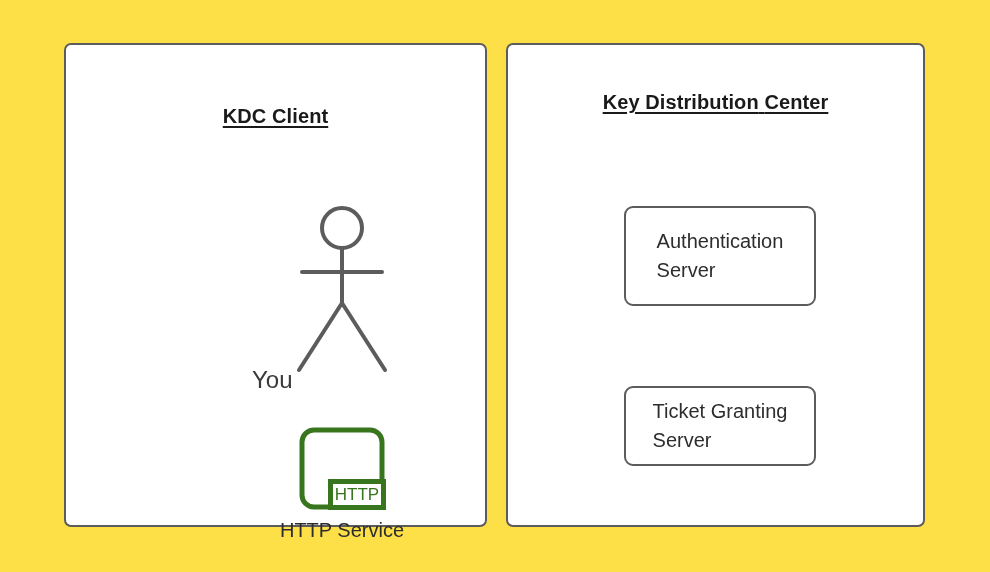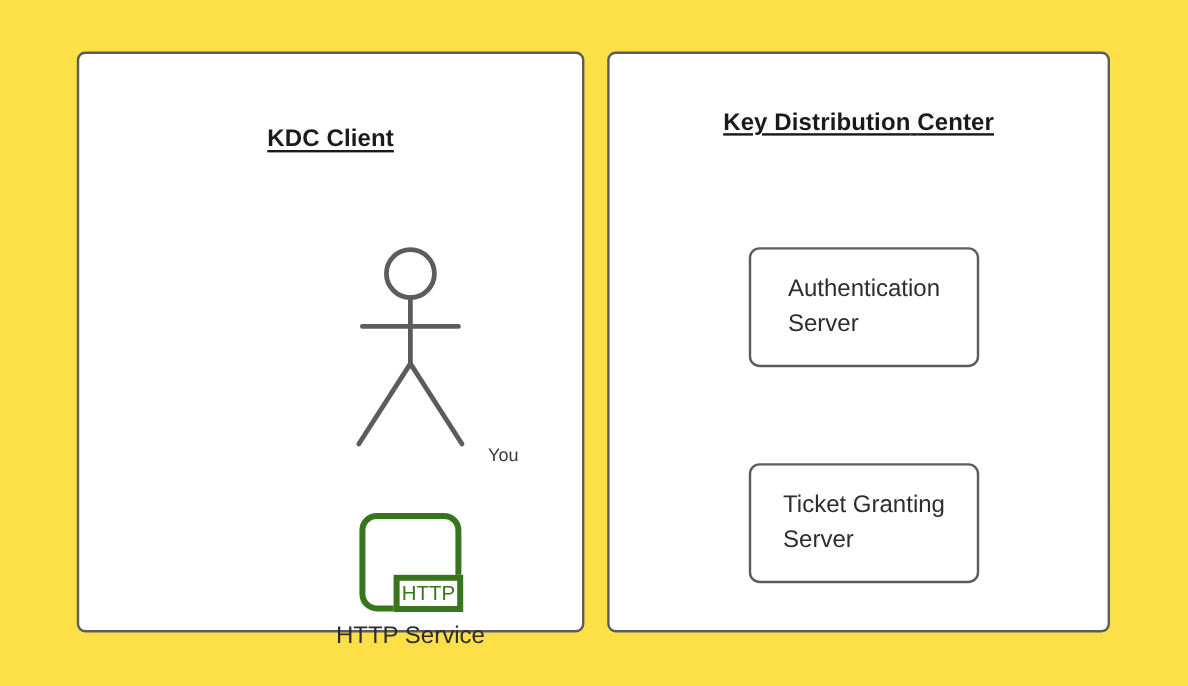--- a/index.html
+++ b/index.html
@@ -66,22 +66,22 @@
     width: 140px;
     height: 176px;
   }
   #stick-figure svg { display: block; }
 
   #you-label {
     position: absolute;
     left: 186px;
     top: 322px;
     width: 180px;
-    text-align: right;
-    font-size: 15px;
+    text-align: left;
+    font-size: 24px;
     color: #3a3a3a;
     line-height: 26px;
   }
 
   
   #http-icon {
     position: absolute;
     left: 231px;
     top: 380px;
     width: 92px;
@@ -118,21 +118,21 @@
   #box-auth-server {
     left: 624px;
     top: 206px;
     width: 192px;
     height: 100px;
   }
   #box-tgs-server {
     left: 624px;
     top: 386px;
     width: 192px;
-    height: 100px;
+    height: 80px;
   }
   .server-box span { display: block; }
 </style>
 </head>
 <body>
 
 <div id="canvas">
 
   <div class="panel" id="panel-client">
 

